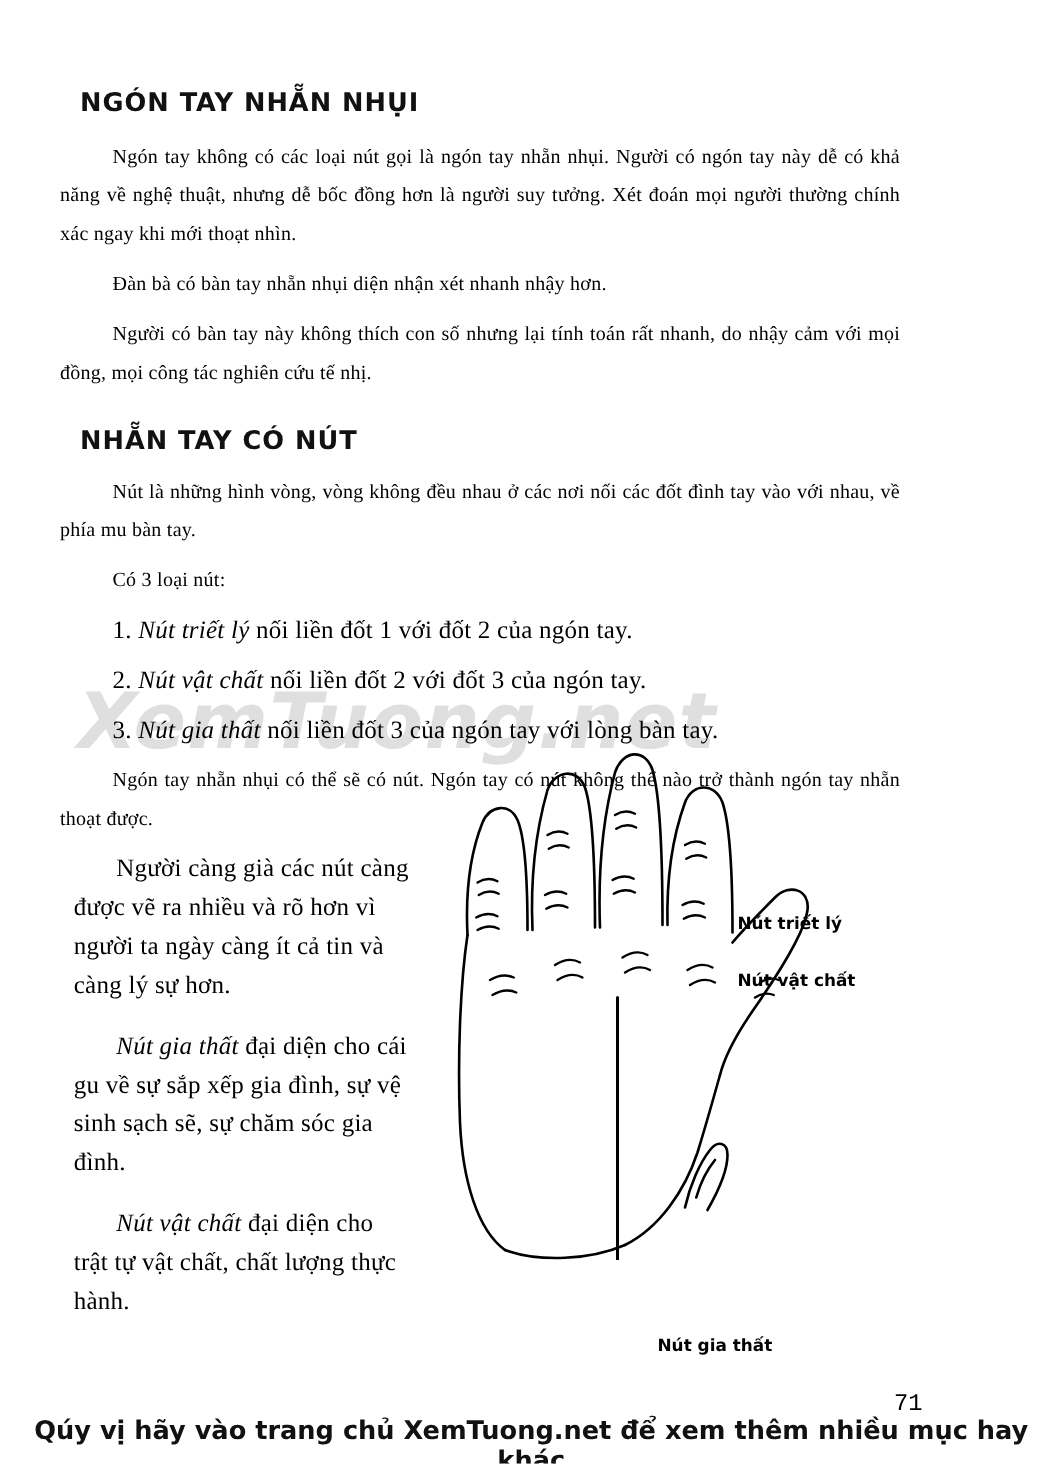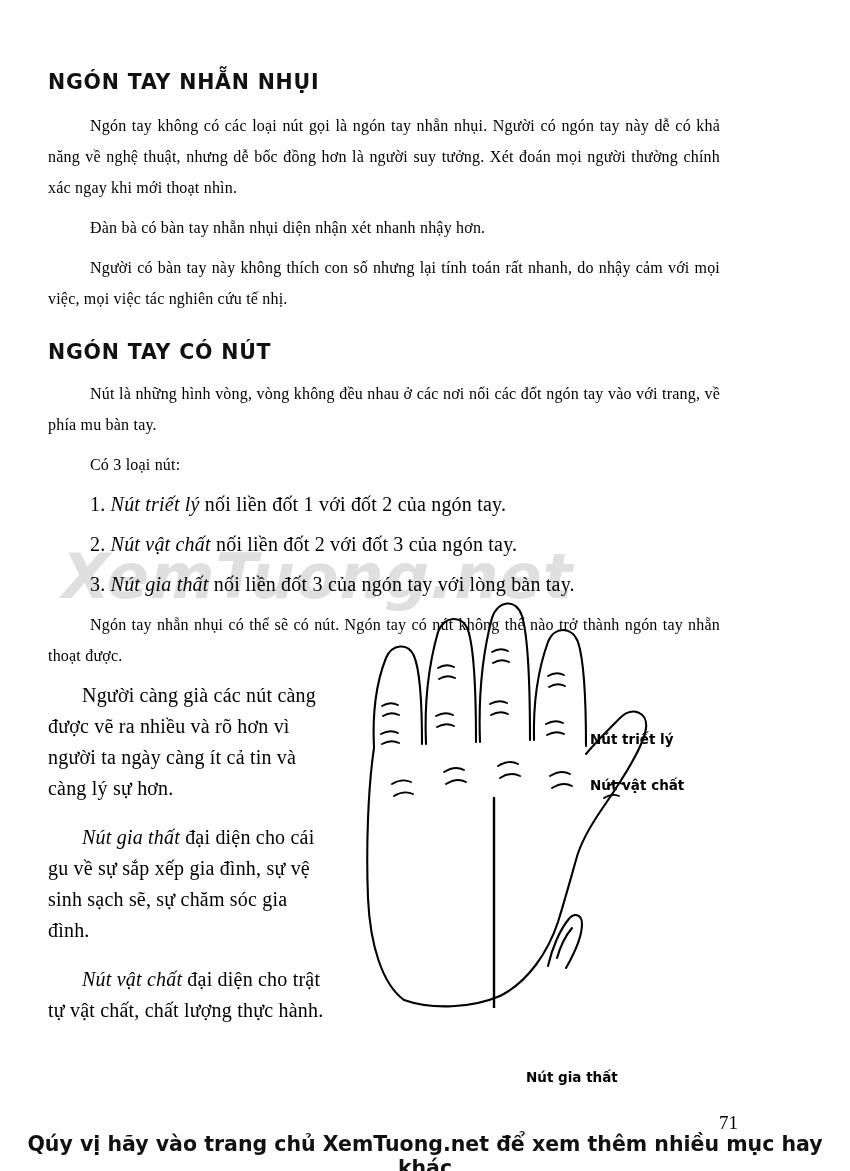--- a/index.html
+++ b/index.html
@@ -22,21 +22,21 @@
     position: absolute;
     left: 48px;
     top: 70px;
     width: 672px;
   }
   h2.heading {
     font-family: "DejaVu Sans", sans-serif;
     font-size: 20.5px;
     font-weight: bold;
     letter-spacing: 0.8px;
-    margin: 0 0 16px 0;
+    margin: 0 0 16px 16px;
     color: #111;
   }
   h2.heading.second {
     margin-top: 26px;
     margin-bottom: 14px;
   }
   p.para {
     font-size: 16px;
     line-height: 31px;
     margin: 0 0 9px 0;
@@ -57,21 +57,21 @@
   .lower {
     position: relative;
     margin-top: 4px;
   }
   .left-col {
     width: 282px;
   }
   .left-col p {
     font-size: 20px;
     line-height: 31px;
-    margin: 0 0 18px 0;
+    margin: 0 0 18px 11px;
     text-indent: 34px;
     letter-spacing: 0.2px;
     text-align: left;
   }
   .full-width-para {
     width: 672px;
   }
 
   
   .figure {
@@ -106,21 +106,21 @@
     color: rgba(150,150,150,0.30);
     letter-spacing: 1px;
     pointer-events: none;
     user-select: none;
   }
 
   .page-number {
     position: absolute;
     right: 112px;
     top: 1112px;
-    font-family: Liberation Serif, serif;
+    font-family: Liberation Mono, monospace;
     font-size: 19px;
   }
   .footer-note {
     position: absolute;
     left: 0;
     right: 0;
     top: 1132px;
     text-align: center;
     font-family: "DejaVu Sans", sans-serif;
     font-size: 20.5px;
@@ -133,24 +133,24 @@
 
 <div class="page">
 
   <div class="watermark">XemTuong.net</div>
 
   <div class="content">
 
     <h2 class="heading">NGÓN TAY NHẴN NHỤI</h2>
     <p class="para">Ngón tay không có các loại nút gọi là ngón tay nhẵn nhụi. Người có ngón tay này dễ có khả năng về nghệ thuật, nhưng dễ bốc đồng hơn là người suy tưởng. Xét đoán mọi người thường chính xác ngay khi mới thoạt nhìn.</p>
     <p class="para">Đàn bà có bàn tay nhẵn nhụi diện nhận xét nhanh nhậy hơn.</p>
-    <p class="para">Người có bàn tay này không thích con số nhưng lại tính toán rất nhanh, do nhậy cảm với mọi việc, mọi việc tác nghiên cứu tế nhị.</p>
-
-    <h2 class="heading second">NGÓN TAY CÓ NÚT</h2>
-    <p class="para">Nút là những hình vòng, vòng không đều nhau ở các nơi nối các đốt ngón tay vào với trang, về phía mu bàn tay.</p>
+    <p class="para">Người có bàn tay này không thích con số nhưng lại tính toán rất nhanh, do nhậy cảm với mọi đồng, mọi công tác nghiên cứu tế nhị.</p>
+
+    <h2 class="heading second">NHẴN TAY CÓ NÚT</h2>
+    <p class="para">Nút là những hình vòng, vòng không đều nhau ở các nơi nối các đốt đình tay vào với nhau, về phía mu bàn tay.</p>
     <p class="para">Có 3 loại nút:</p>
 
     <p class="list">1. <span class="it">Nút triết lý</span> nối liền đốt 1 với đốt 2 của ngón tay.</p>
     <p class="list">2. <span class="it">Nút vật chất</span> nối liền đốt 2 với đốt 3 của ngón tay.</p>
     <p class="list">3. <span class="it">Nút gia thất</span> nối liền đốt 3 của ngón tay với lòng bàn tay.</p>
 
     <p class="para full-width-para">Ngón tay nhẵn nhụi có thể sẽ có nút. Ngón tay có nút không thể nào trở thành ngón tay nhẵn thoạt được.</p>
 
     <div class="lower">
       <div class="left-col">

